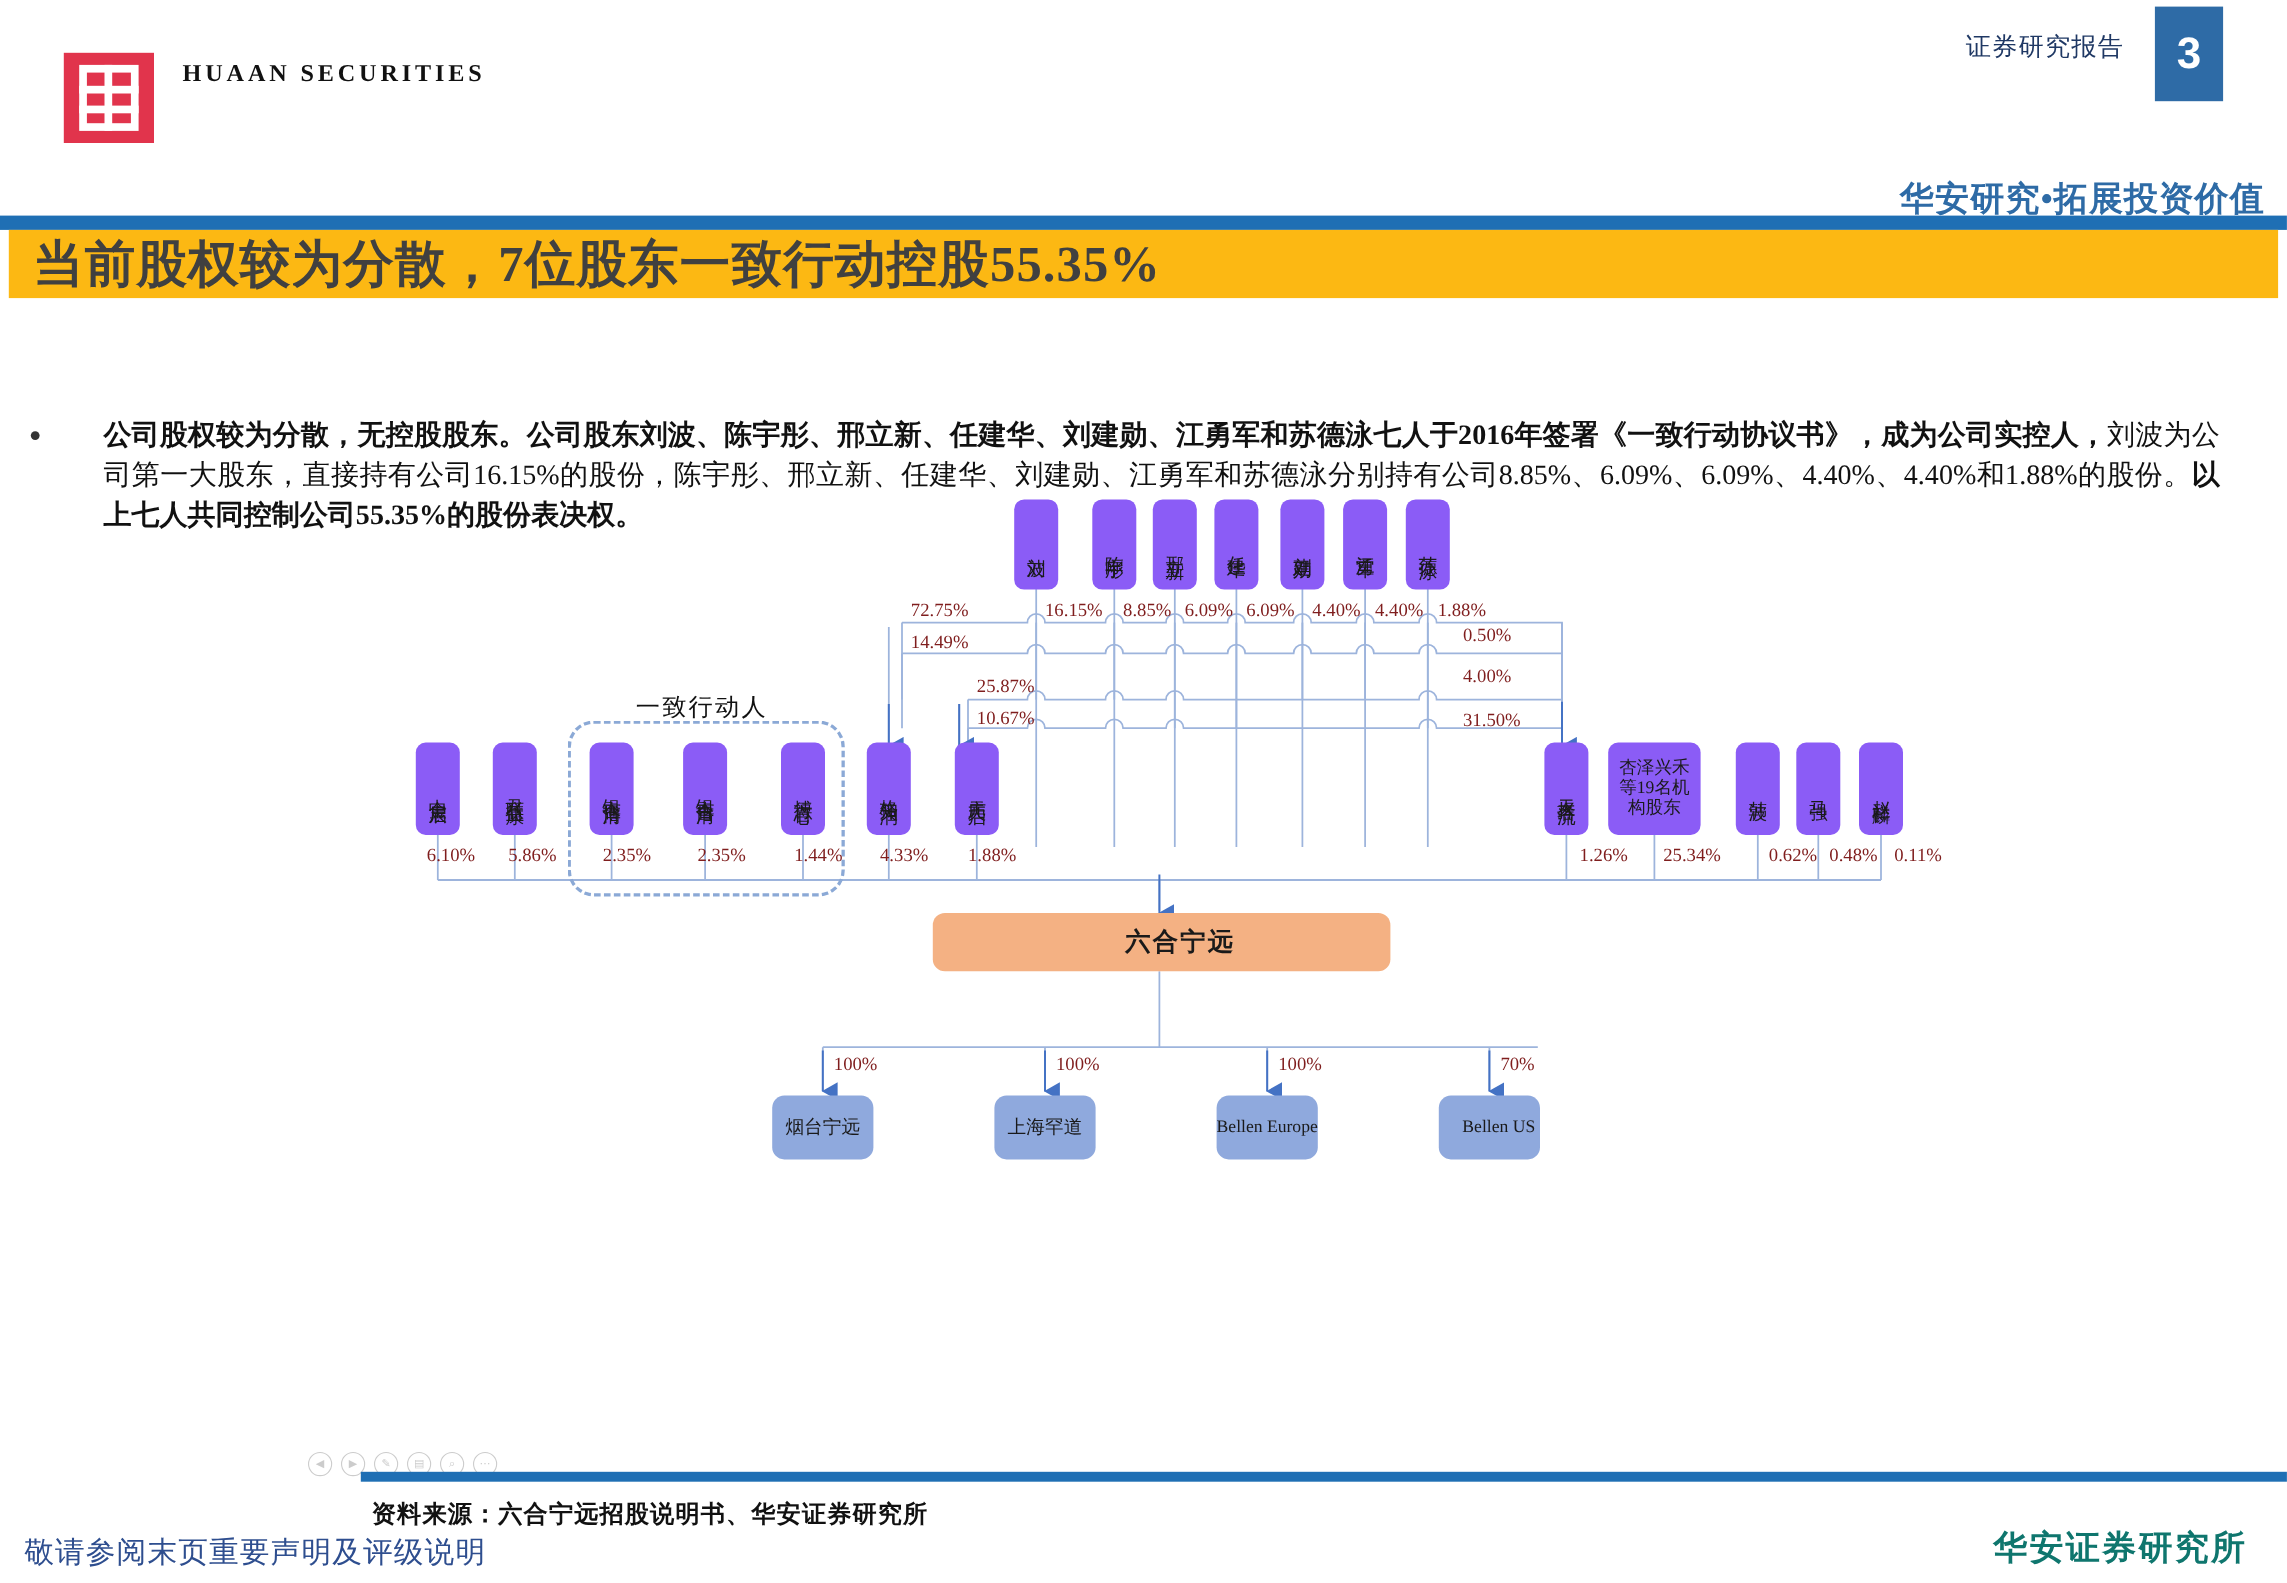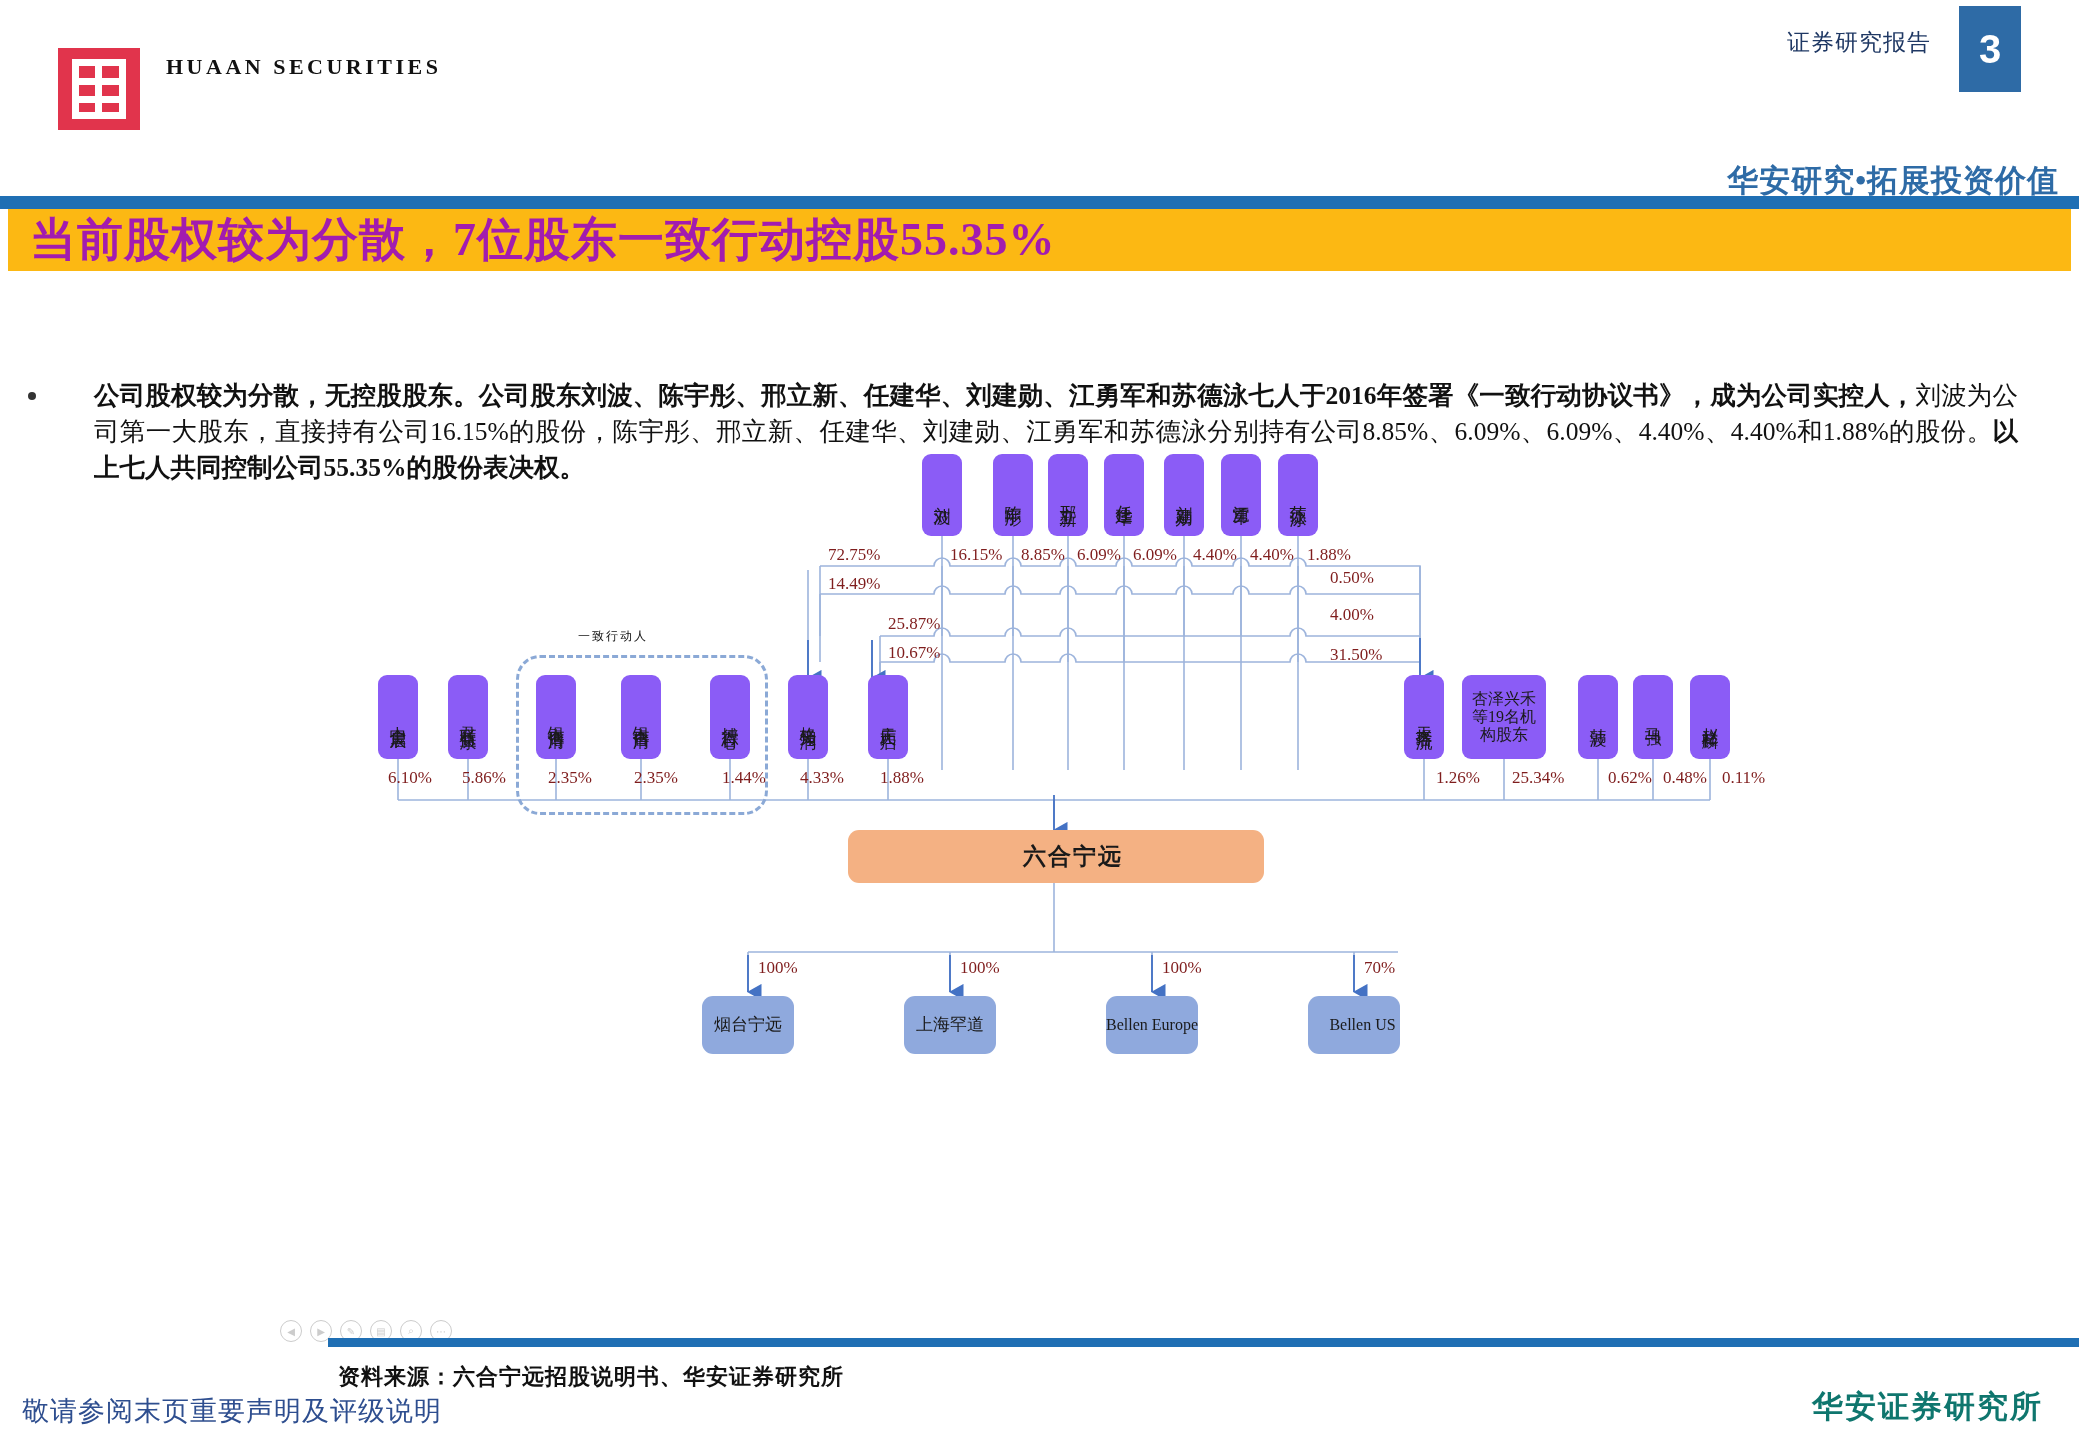--- a/index.html
+++ b/index.html
@@ -63,21 +63,21 @@
 
   
   #title-banner {
     position:absolute; left:8px; top:209px; width:2063px; height:62px;
     background:#fcb813;
   }
   #title-text {
     position:absolute; left:30px; top:206px; width:1800px; height:68px;
     display:flex; align-items:center;
     font-family:"Liberation Serif", serif;
-    font-size:46px; font-weight:bold; color:#a21caf; letter-spacing:1px;
+    font-size:46px; font-weight:bold; color:#404040; letter-spacing:1px;
   }
 
   
   #body-block { position:absolute; left:28px; top:378px; width:1990px; }
   #bullet-dot {
     position:absolute; left:0px; top:14px; width:8px; height:8px; border-radius:50%;
     background:#333;
   }
   #paragraph {
     margin-left:66px;
@@ -110,21 +110,21 @@
   }
 
   .pct {
     position:absolute;
     font-family:"Liberation Serif", serif;
     font-size:17px; color:#7f1d1d; white-space:nowrap;
   }
 
   #consistent-label {
     position:absolute;
-    font-family:"Liberation Serif", serif; font-size:12px; color:#111; letter-spacing:2px;
+    font-family:"Liberation Serif", serif; font-size:22px; color:#111; letter-spacing:2px;
     white-space:nowrap;
   }
   #dashed-box {
     position:absolute;
     border:3px dashed #8ba9d6; border-radius:24px;
   }
 
   
   #toolbar { position:absolute; left:280px; top:1320px; display:flex; gap:8px; }
   .tb-btn {

